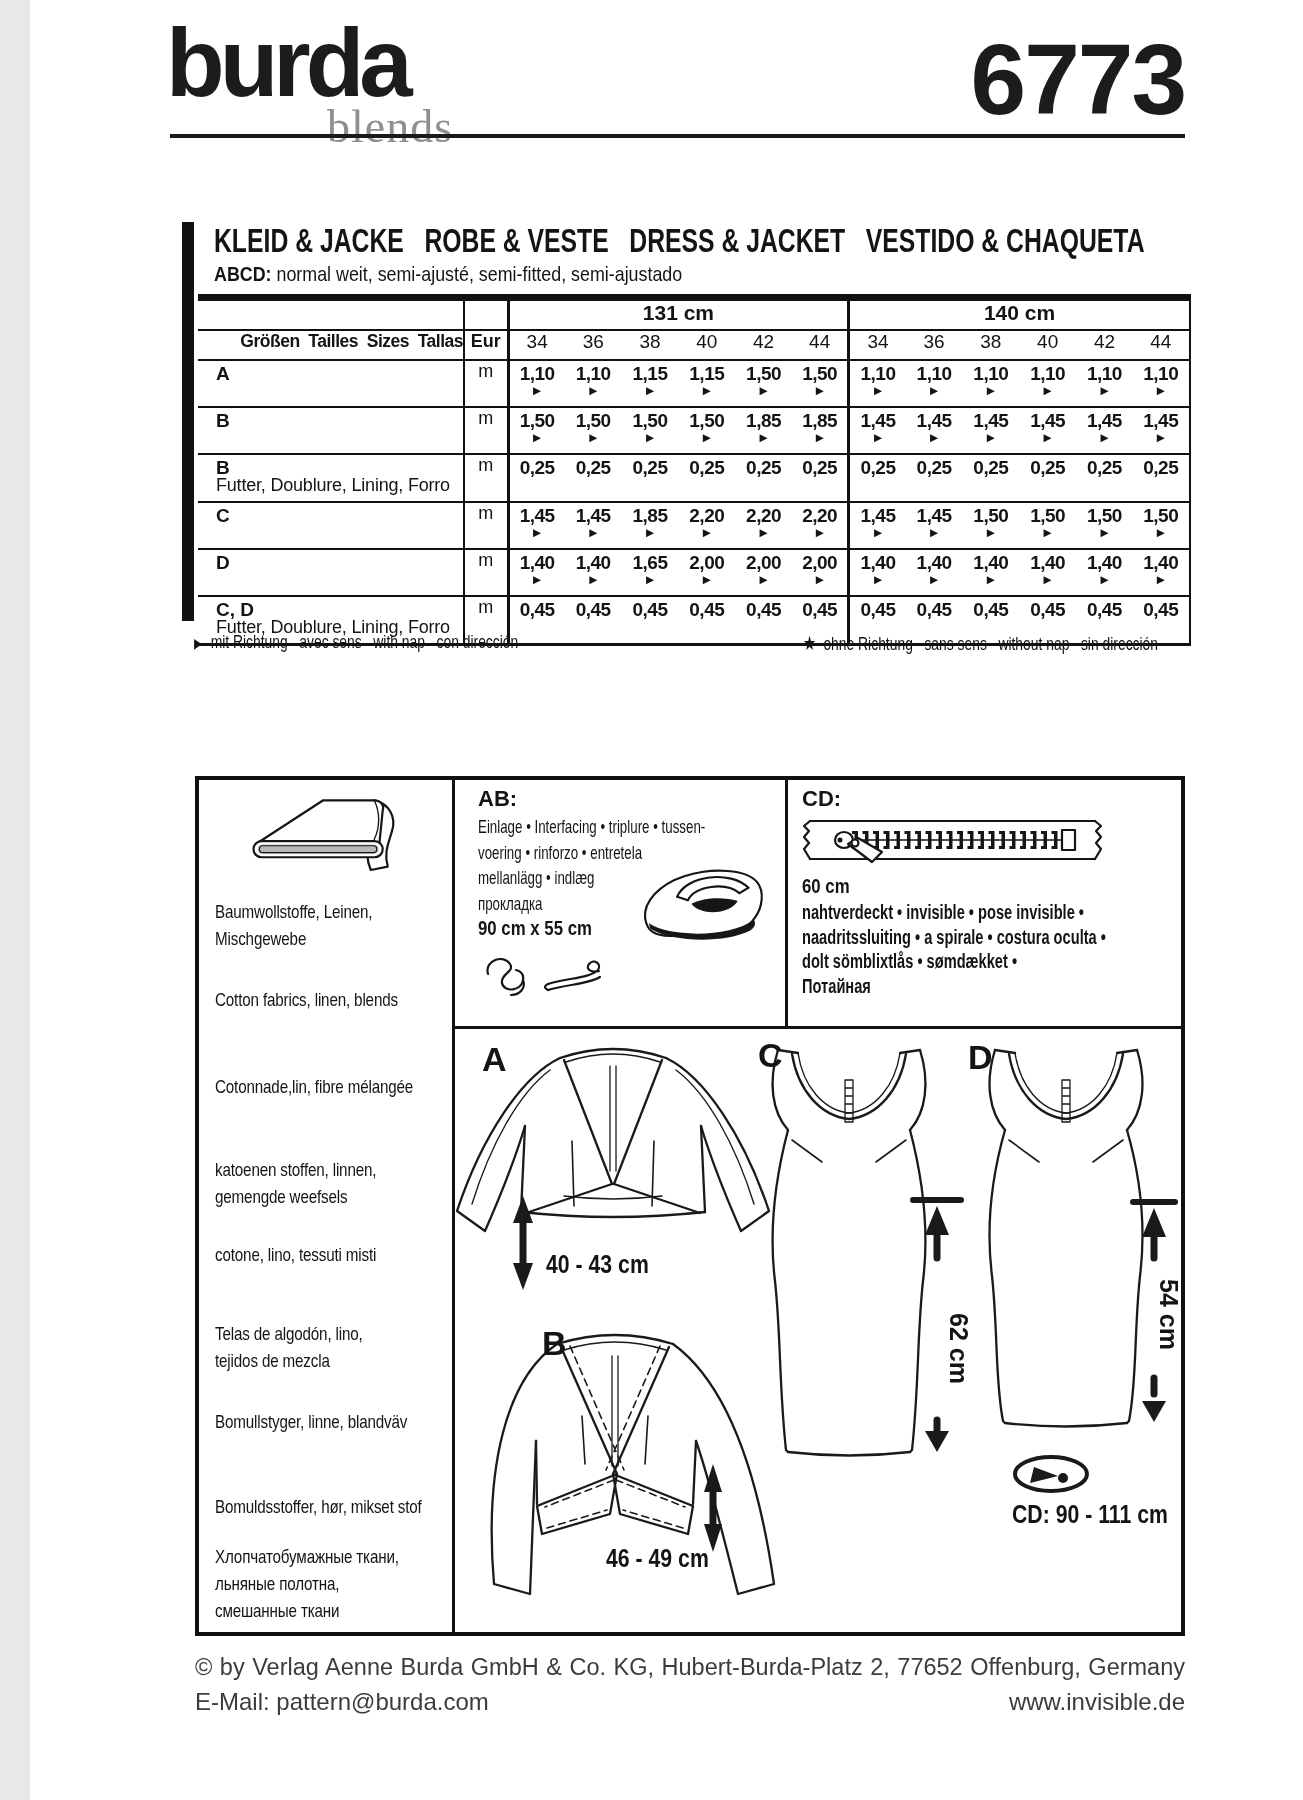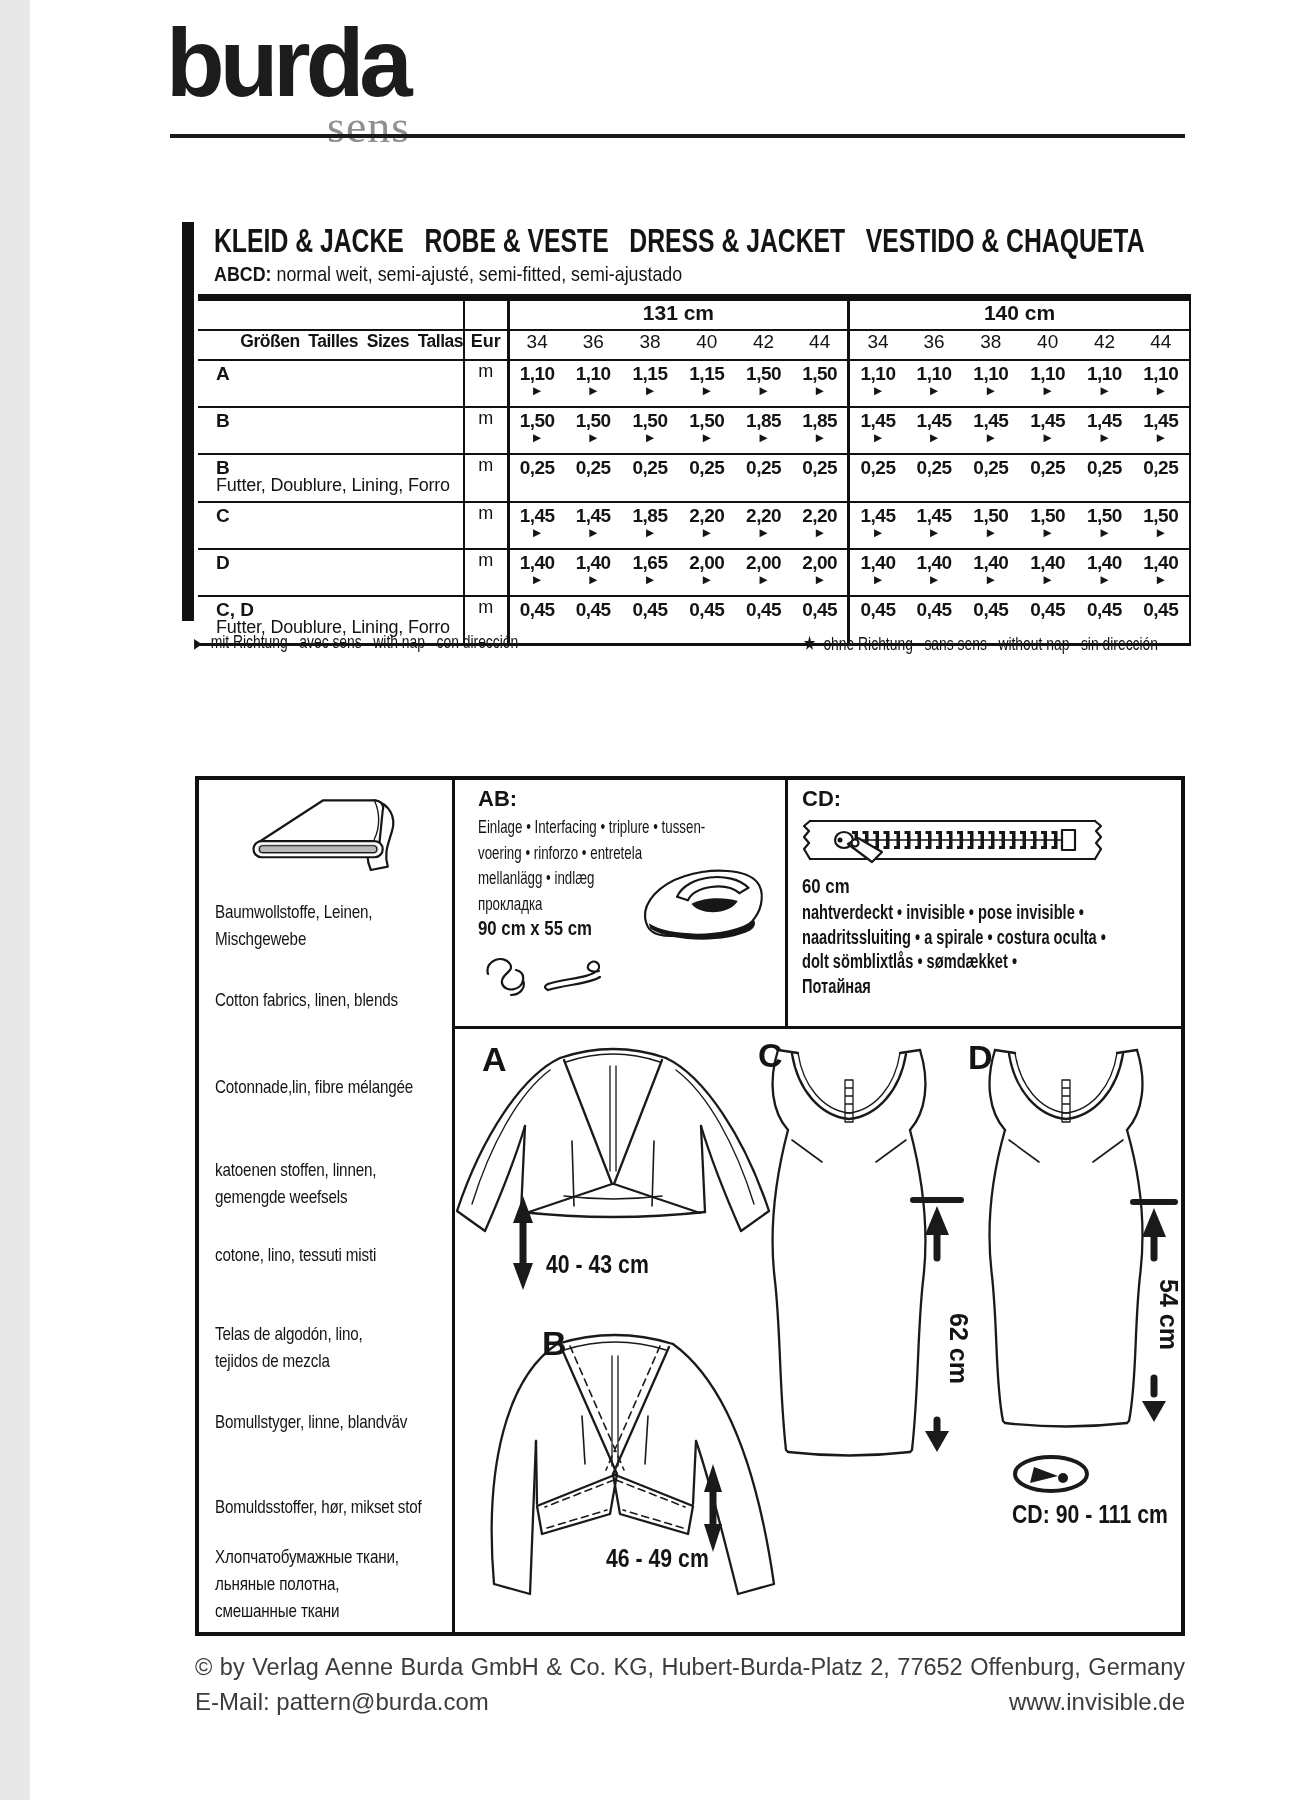--- a/index.html
+++ b/index.html
@@ -107,22 +107,23 @@
              color:#3c3c3c;text-align:justify;text-align-last:justify;}
   .footer-line2{position:absolute;left:165px;top:1688px;width:990px;display:flex;
                 justify-content:space-between;font-size:24px;color:#3c3c3c;}
 </style>
 </head>
 <body>
 
 <div class="page">
 
   <div class="brand-main">burda</div>
-  <div class="brand-sub">sens</div>
+  <div class="brand-sub">blends</div>
   <div class="header-rule"></div>
+  <div class="pattern-number">6773</div>
 
   <div class="title-bar"></div>
   <h1 class="page-title">KLEID &amp; JACKE   ROBE &amp; VESTE   DRESS &amp; JACKET   VESTIDO &amp; CHAQUETA</h1>
   <div class="fit-line"><b>ABCD:</b><span> normal weit, semi-ajusté, semi-fitted, semi-ajustado</span></div>
 
   <table class="yardage">
       <colgroup>
         <col style="width:266px">
         <col style="width:44px">
         <col style="width:56.8px">

